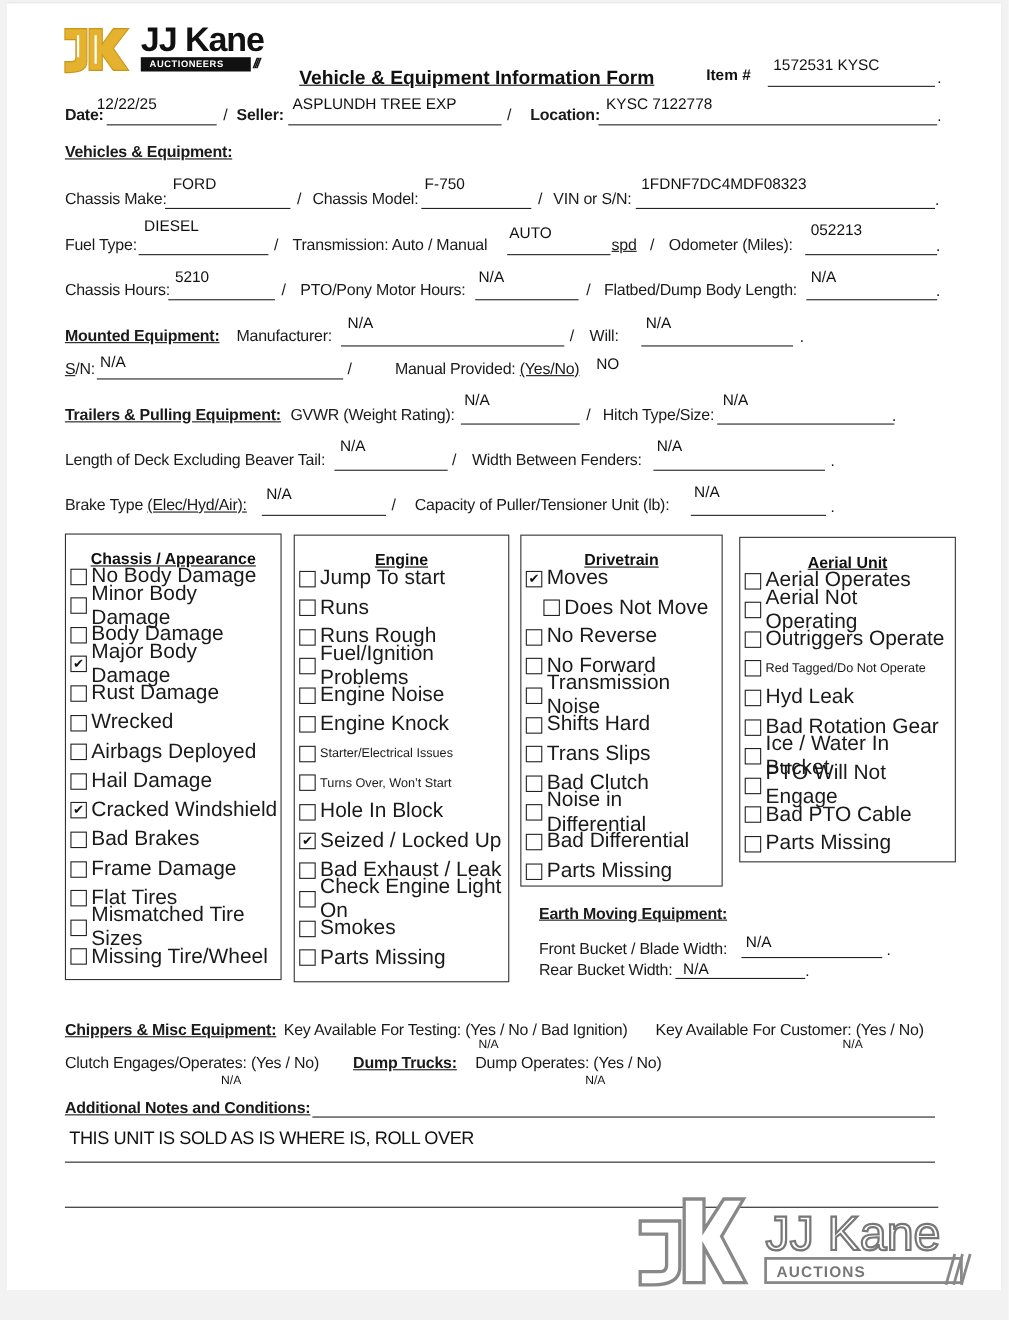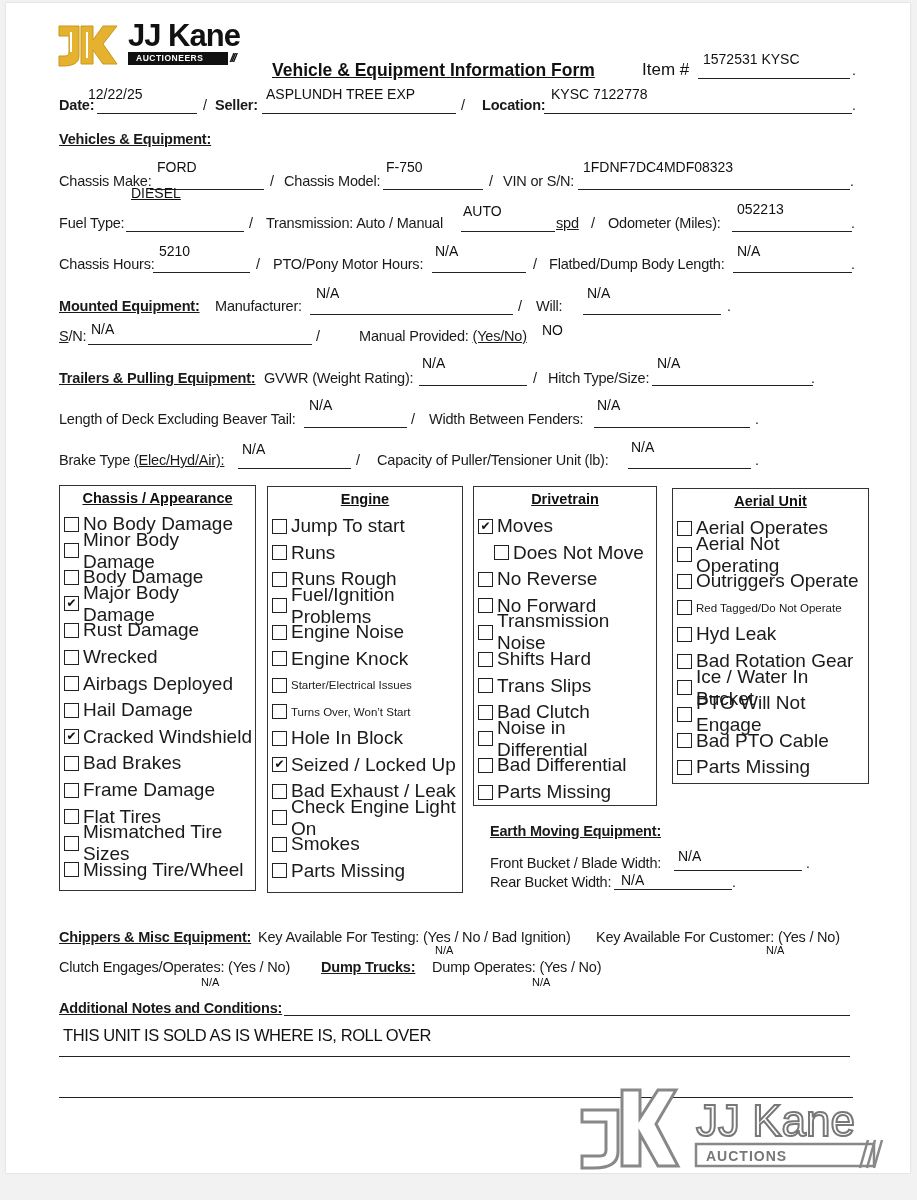--- a/index.html
+++ b/index.html
@@ -19,25 +19,25 @@
   .line { position:absolute; height:0; border-bottom:1.3px solid #222; }
   .dot { position:absolute; font-size:14px; }
 
   
   .logo-jk { position:absolute; left:57px; top:22px; width:62px; height:46px; }
   .logo-title { position:absolute; left:128px; top:18px; font-size:31px; font-weight:bold; letter-spacing:-1px; color:#111; }
   .logo-bar { position:absolute; left:128px; top:52px; width:100px; height:13px; background:#111; color:#fff; font-size:8.5px; font-weight:bold; letter-spacing:0.5px; line-height:13px; padding-left:8px; box-sizing:border-box; }
   .logo-slashes { position:absolute; left:230px; top:50px; font-size:13px; font-weight:bold; font-style:italic; color:#111; letter-spacing:-2px; }
 
   .form-title { font-size:17.5px; font-weight:bold; text-decoration:underline; }
-  .item-label { font-size:17px; font-weight:normal; }
+  .item-label { font-size:14px; font-weight:bold; }
 
   
   .box { position:absolute; border:1.5px solid #333; background:#fff; }
-  .box-title { position:absolute; width:100%; text-align:center; font-weight:bold; text-decoration:underline; font-size:14.5px; top:4px; left:0; }
+  .box-title { position:absolute; width:100%; text-align:center; font-weight:bold; text-decoration:underline; font-size:14.5px; top:15px; left:0; }
   .cb-row { position:absolute; left:4px; height:20px; display:flex; align-items:center; }
   .cb { width:15px; height:15px; border:1.3px solid #222; box-sizing:border-box; margin-right:4px; position:relative; flex:0 0 auto; font-size:12px; line-height:13px; text-align:center; }
   .cb-label { font-size:19px; color:#1a1a1a; }
   .cb-label.small { font-size:11.5px; }
 
   .watermark { position:absolute; left:578px; top:1082px; width:310px; height:90px; }
 </style>
 </head>
 <body>
 
@@ -81,21 +81,21 @@
 <div class="abs lbl" style="left:284px;top:173px;">Chassis Model:</div>
 <div class="abs hand" style="left:386px;top:159px;">F-750</div>
 <div class="line" style="left:383px;top:189px;width:100px;"></div>
 <div class="abs lbl" style="left:489px;top:173px;">/</div>
 <div class="abs lbl" style="left:503px;top:173px;">VIN or S/N:</div>
 <div class="abs hand" style="left:583px;top:159px;">1FDNF7DC4MDF08323</div>
 <div class="line" style="left:578px;top:189px;width:272px;"></div>
 <div class="dot" style="left:850px;top:173px;">.</div>
 
 <div class="abs lbl" style="left:59px;top:215px;">Fuel Type:</div>
-<div class="abs hand" style="left:131px;top:185px;text-decoration:underline;">DIESEL</div>
+<div class="abs hand" style="left:131px;top:197px;">DIESEL</div>
 <div class="line" style="left:126px;top:231px;width:118px;"></div>
 <div class="abs lbl" style="left:249px;top:215px;">/</div>
 <div class="abs lbl" style="left:266px;top:215px;">Transmission: Auto / Manual</div>
 <div class="abs hand" style="left:463px;top:203px;">AUTO</div>
 <div class="line" style="left:461px;top:231px;width:94px;"></div>
 <div class="abs lbl u" style="left:556px;top:215px;">spd</div>
 <div class="abs lbl" style="left:591px;top:215px;">/</div>
 <div class="abs lbl" style="left:608px;top:215px;">Odometer (Miles):</div>
 <div class="abs hand" style="left:737px;top:201px;">052213</div>
 <div class="line" style="left:732px;top:231px;width:120px;"></div>

